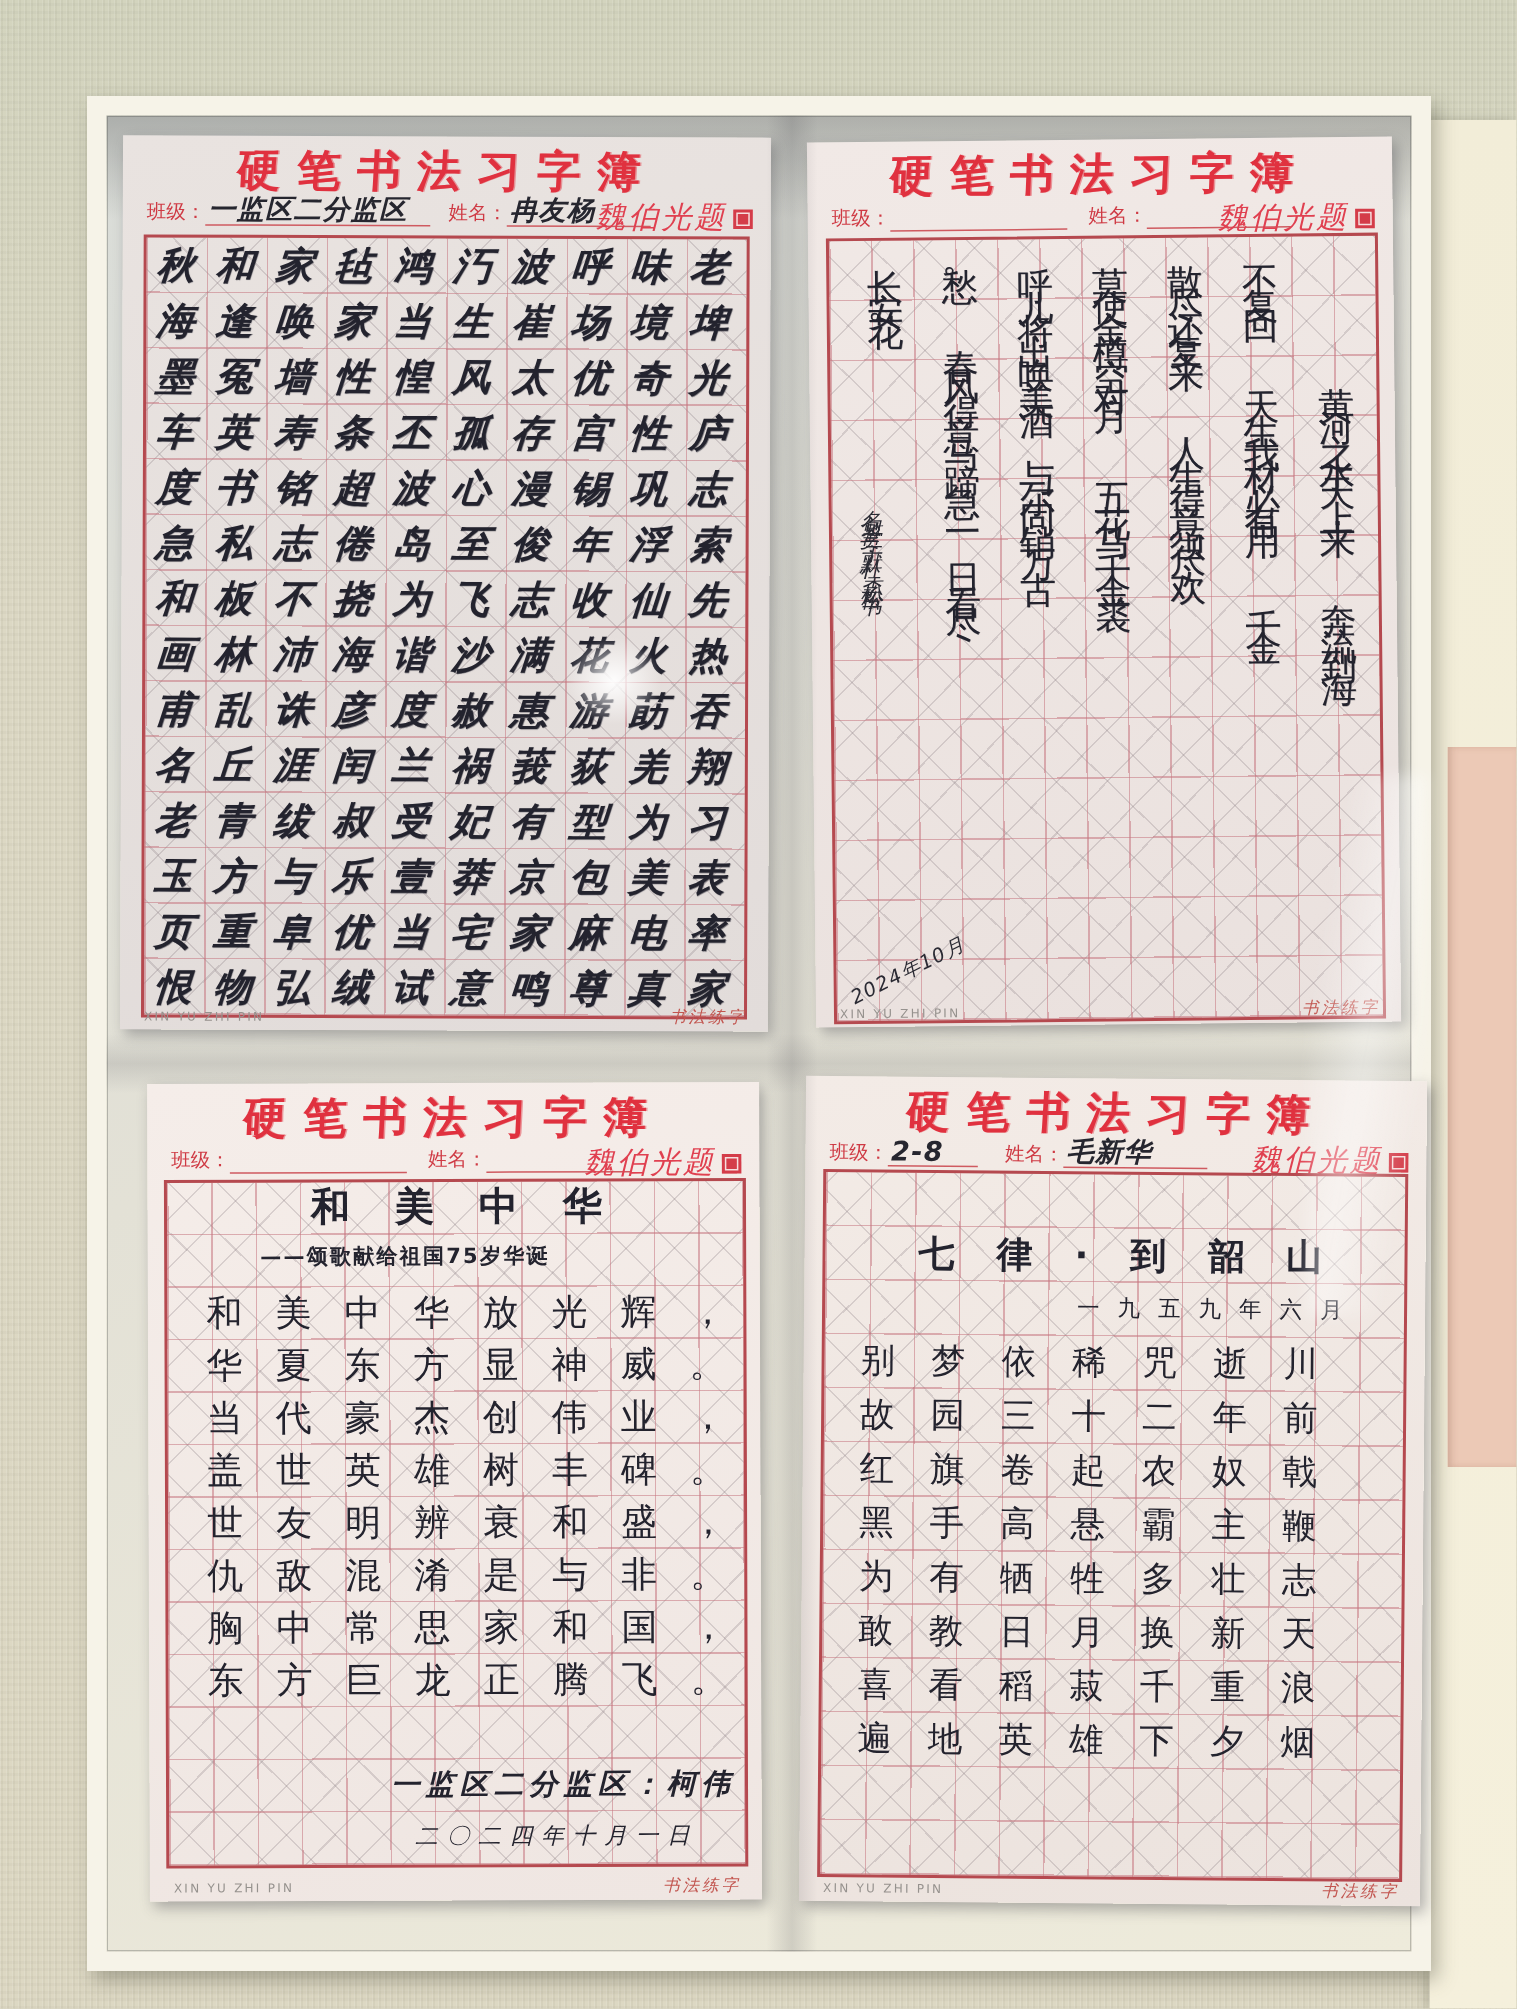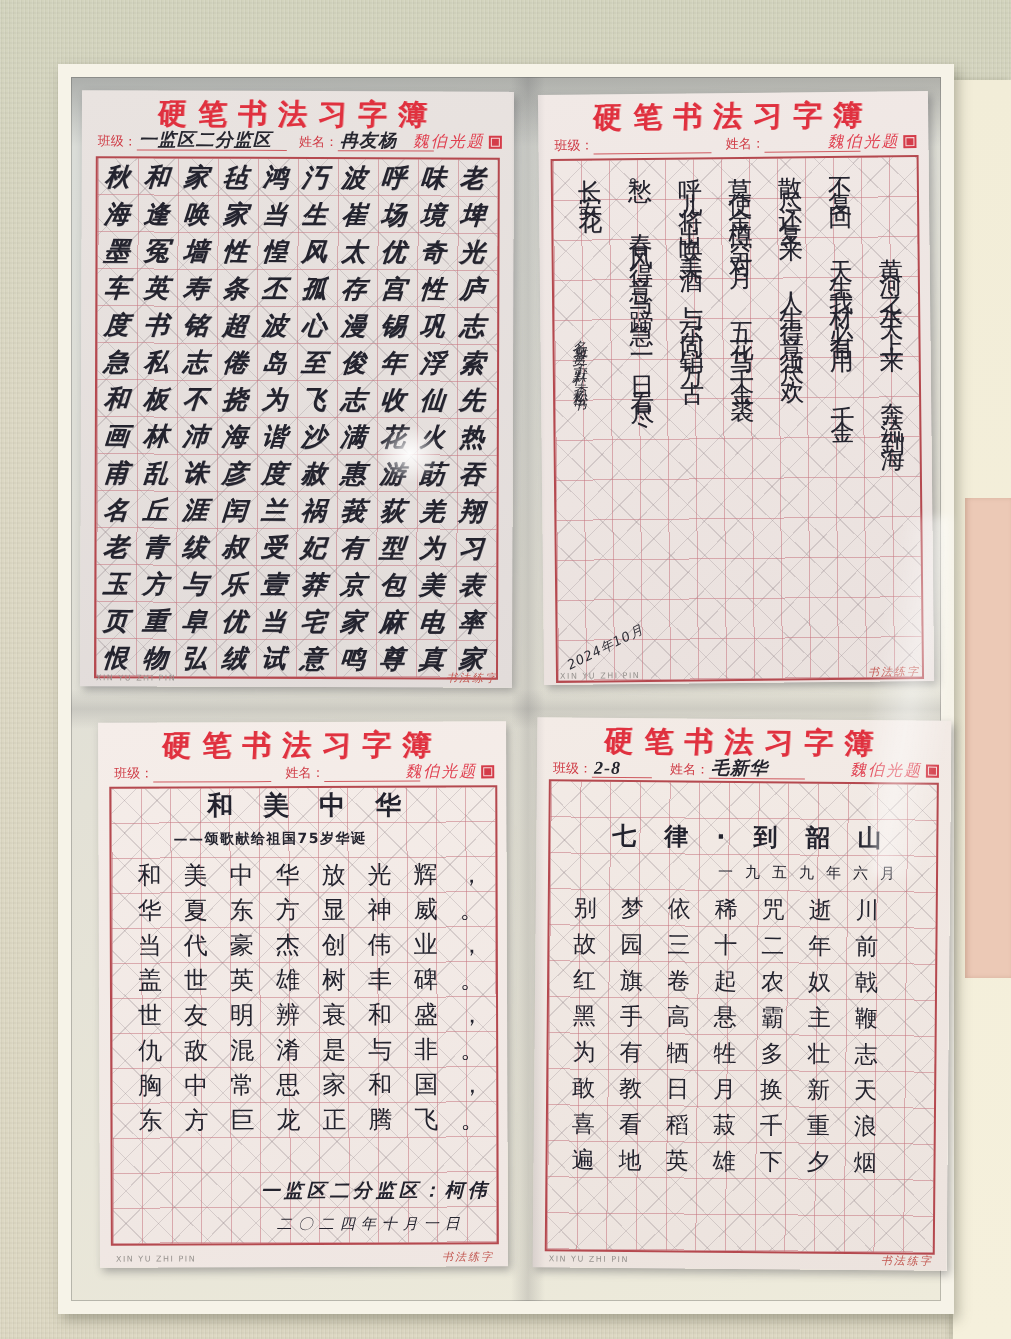--- a/index.html
+++ b/index.html
@@ -38,22 +38,22 @@
   .sheet-title{position:absolute;left:0;right:0;top:4px;text-align:center;
     font-family:"DejaVu Serif","Liberation Serif",serif;
     font-size:29px;font-weight:700;color:#e0313f;letter-spacing:11px;
     transform:skewX(-3deg);text-shadow:1px 0 0 rgba(224,49,63,.45);white-space:nowrap;}
   .meta{position:absolute;left:16px;top:42px;right:10px;height:22px;
     font-size:13px;color:#cf3a44;white-space:nowrap;}
   .uline{display:inline-block;border-bottom:1.5px solid #cf5a60;height:15px;vertical-align:bottom;position:relative;}
   .u-class{min-width:118px;}
   .u-name{min-width:96px;}
   .hand{position:absolute;left:2px;bottom:-2px;font-size:18px;font-weight:600;color:#26262f;
-    font-style:italic;letter-spacing:1px;white-space:nowrap;font-family:Liberation Serif, serif;}
-  .stamp{position:absolute;right:12px;top:40px;font-size:16px;color:#e04050;
+    font-style:italic;letter-spacing:1px;white-space:nowrap;}
+  .stamp{position:absolute;right:12px;top:40px;font-size:20px;color:#e04050;
     font-style:italic;letter-spacing:2px;white-space:nowrap;}
   .seal{display:inline-block;width:13px;height:13px;background:#d43c49;vertical-align:middle;
     margin-left:4px;box-shadow:inset 0 0 0 2px #d43c49, inset 0 0 0 3px #f6dede;}
 
   .grid{position:absolute;border:2px solid #b5494f;box-sizing:content-box;overflow:hidden;
     background-image:
       repeating-linear-gradient(0deg, var(--line) 0 1px, transparent 1px var(--rh)),
       repeating-linear-gradient(90deg, var(--line) 0 1px, transparent 1px var(--cw)),
       repeating-linear-gradient(45deg, var(--diag) 0 1px, transparent 1px var(--d)),
       repeating-linear-gradient(-45deg, var(--diag) 0 1px, transparent 1px var(--d));

